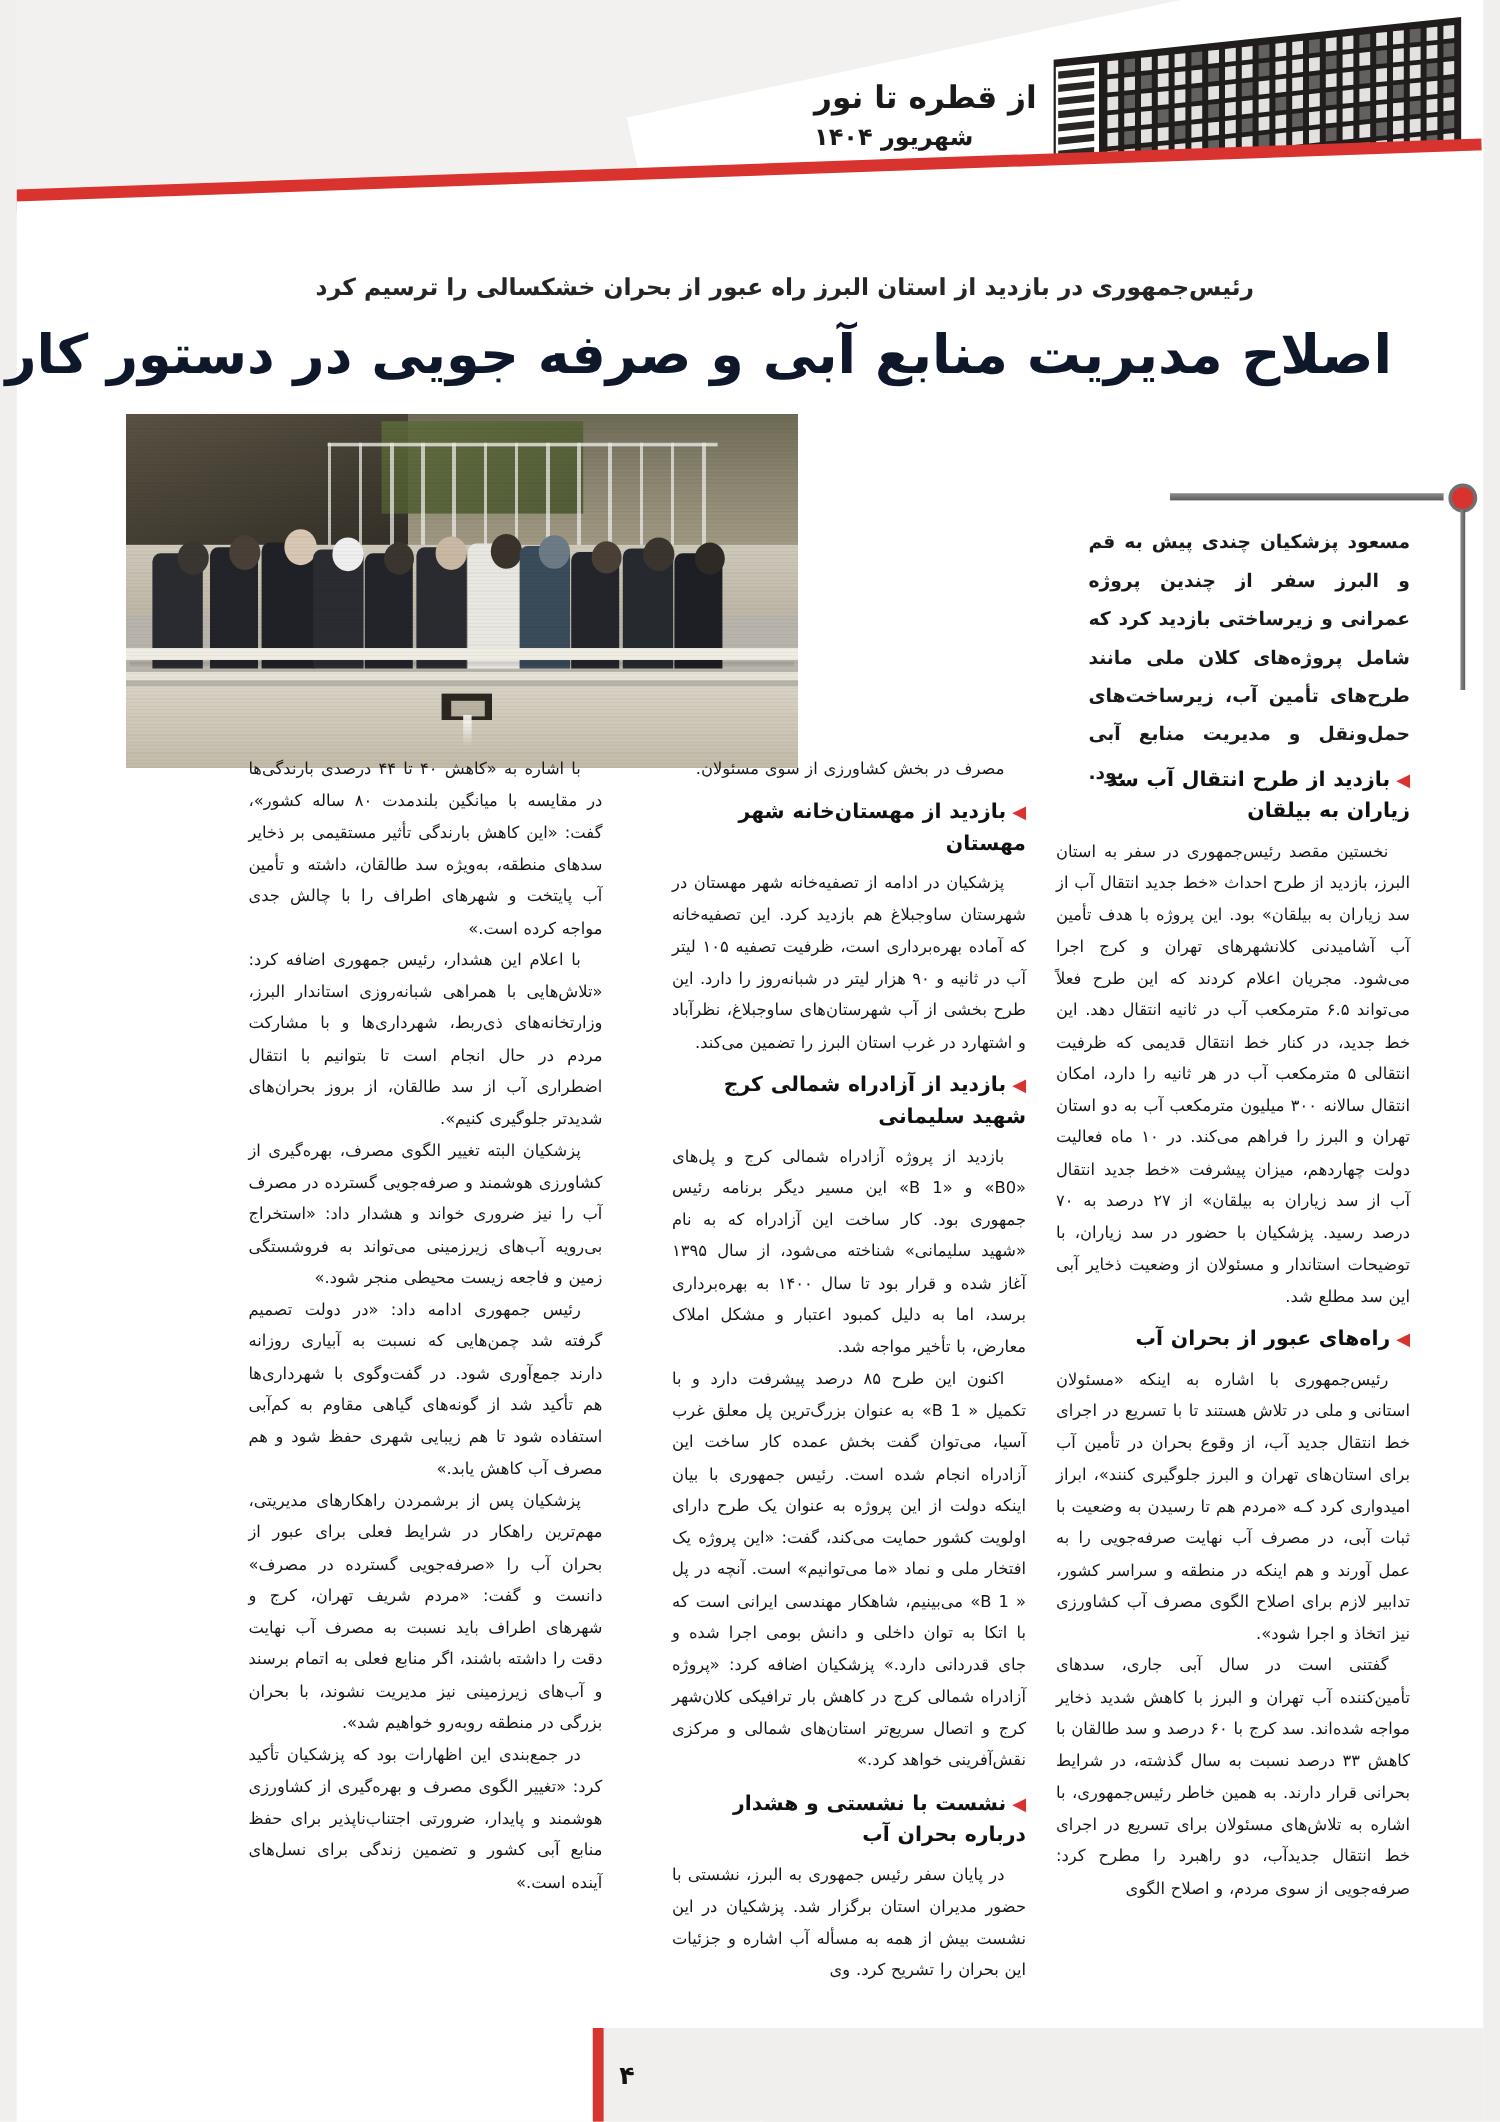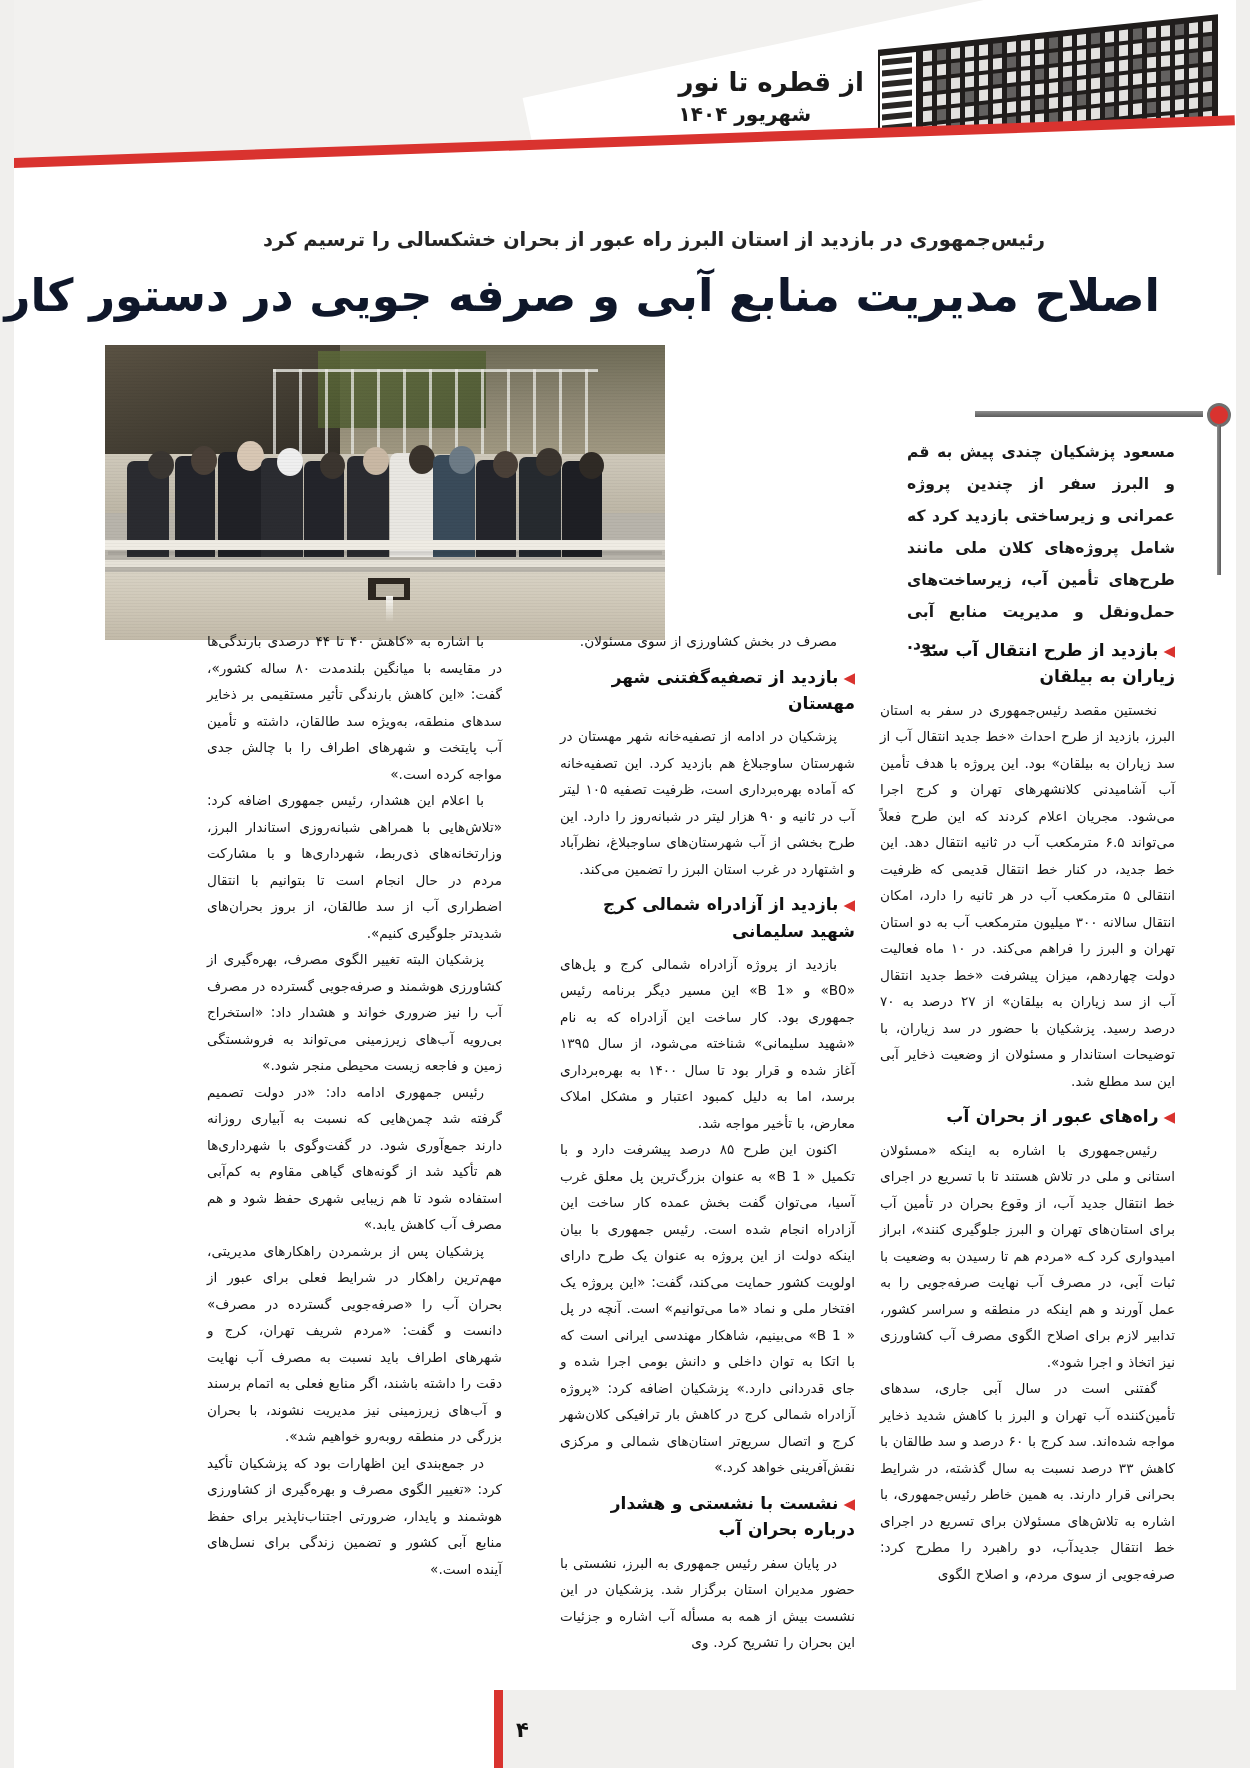--- a/index.html
+++ b/index.html
@@ -554,21 +554,21 @@
 
   <div class="col col-right" id="col-right">
       <span class="sec-head"><span class="arw">◀</span><span>بازدید از طرح انتقال آب سد زیاران به بیلقان</span></span>
       <p>نخستین مقصد رئیس‌جمهوری در سفر به استان البرز، بازدید از طرح احداث «خط جدید انتقال آب از سد زیاران به بیلقان» بود. این پروژه با هدف تأمین آب آشامیدنی کلانشهرهای تهران و کرج اجرا می‌شود. مجریان اعلام کردند که این طرح فعلاً می‌تواند ۶.۵ مترمکعب آب در ثانیه انتقال دهد. این خط جدید، در کنار خط انتقال قدیمی که ظرفیت انتقالی ۵ مترمکعب آب در هر ثانیه را دارد، امکان انتقال سالانه ۳۰۰ میلیون مترمکعب آب به دو استان تهران و البرز را فراهم می‌کند. در ۱۰ ماه فعالیت دولت چهاردهم، میزان پیشرفت «خط جدید انتقال آب از سد زیاران به بیلقان» از ۲۷ درصد به ۷۰ درصد رسید. پزشکیان با حضور در سد زیاران، با توضیحات استاندار و مسئولان از وضعیت ذخایر آبی این سد مطلع شد.</p>
       <span class="sec-head"><span class="arw">◀</span><span>راه‌های عبور از بحران آب</span></span>
       <p>رئیس‌جمهوری با اشاره به اینکه «مسئولان استانی و ملی در تلاش هستند تا با تسریع در اجرای خط انتقال جدید آب، از وقوع بحران در تأمین آب برای استان‌های تهران و البرز جلوگیری کنند»، ابراز امیدواری کرد کـه «مردم هم تا رسیدن به وضعیت با ثبات آبی، در مصرف آب نهایت صرفه‌جویی را به عمل آورند و هم اینکه در منطقه و سراسر کشور، تدابیر لازم برای اصلاح الگوی مصرف آب کشاورزی نیز اتخاذ و اجرا شود».</p>
       <p>گفتنی است در سال آبی جاری، سدهای تأمین‌کننده آب تهران و البرز با کاهش شدید ذخایر مواجه شده‌اند. سد کرج با ۶۰ درصد و سد طالقان با کاهش ۳۳ درصد نسبت به سال گذشته، در شرایط بحرانی قرار دارند. به همین خاطر رئیس‌جمهوری، با اشاره به تلاش‌های مسئولان برای تسریع در اجرای خط انتقال جدیدآب، دو راهبرد را مطرح کرد: صرفه‌جویی از سوی مردم، و اصلاح الگوی</p>
     </div>
   <div class="col col-mid" id="col-mid">
       <p>مصرف در بخش کشاورزی از سوی مسئولان.</p>
-      <span class="sec-head"><span class="arw">◀</span><span>بازدید از تصفیه‌گفتنی شهر مهستان</span></span>
+      <span class="sec-head"><span class="arw">◀</span><span>بازدید از مهستان‌خانه شهر مهستان</span></span>
       <p>پزشکیان در ادامه از تصفیه‌خانه شهر مهستان در شهرستان ساوجبلاغ هم بازدید کرد. این تصفیه‌خانه که آماده بهره‌برداری است، ظرفیت تصفیه ۱۰۵ لیتر آب در ثانیه و ۹۰ هزار لیتر در شبانه‌روز را دارد. این طرح بخشی از آب شهرستان‌های ساوجبلاغ، نظرآباد و اشتهارد در غرب استان البرز را تضمین می‌کند.</p>
       <span class="sec-head"><span class="arw">◀</span><span>بازدید از آزادراه شمالی کرج شهید سلیمانی</span></span>
       <p>بازدید از پروژه آزادراه شمالی کرج و پل‌های «B0» و «B 1» این مسیر دیگر برنامه رئیس جمهوری بود. کار ساخت این آزادراه که به نام «شهید سلیمانی» شناخته می‌شود، از سال ۱۳۹۵ آغاز شده و قرار بود تا سال ۱۴۰۰ به بهره‌برداری برسد، اما به دلیل کمبود اعتبار و مشکل املاک معارض، با تأخیر مواجه شد.</p>
       <p>اکنون این طرح ۸۵ درصد پیشرفت دارد و با تکمیل « 1 B» به عنوان بزرگ‌ترین پل معلق غرب آسیا، می‌توان گفت بخش عمده کار ساخت این آزادراه انجام شده است. رئیس جمهوری با بیان اینکه دولت از این پروژه به عنوان یک طرح دارای اولویت کشور حمایت می‌کند، گفت: «این پروژه یک افتخار ملی و نماد «ما می‌توانیم» است. آنچه در پل « B 1» می‌بینیم، شاهکار مهندسی ایرانی است که با اتکا به توان داخلی و دانش بومی اجرا شده و جای قدردانی دارد.» پزشکیان اضافه کرد: «پروژه آزادراه شمالی کرج در کاهش بار ترافیکی کلان‌شهر کرج و اتصال سریع‌تر استان‌های شمالی و مرکزی نقش‌آفرینی خواهد کرد.»</p>
       <span class="sec-head"><span class="arw">◀</span><span>نشست با نشستی و هشدار درباره بحران آب</span></span>
       <p>در پایان سفر رئیس جمهوری به البرز، نشستی با حضور مدیران استان برگزار شد. پزشکیان در این نشست بیش از همه به مسأله آب اشاره و جزئیات این بحران را تشریح کرد. وی</p>
     </div>
   <div class="col col-left" id="col-left">
       <p>با اشاره به «کاهش ۴۰ تا ۴۴ درصدی بارندگی‌ها در مقایسه با میانگین بلندمدت ۸۰ ساله کشور»، گفت: «این کاهش بارندگی تأثیر مستقیمی بر ذخایر سدهای منطقه، به‌ویژه سد طالقان، داشته و تأمین آب پایتخت و شهرهای اطراف را با چالش جدی مواجه کرده است.»</p>
       <p>با اعلام این هشدار، رئیس جمهوری اضافه کرد: «تلاش‌هایی با همراهی شبانه‌روزی استاندار البرز، وزارتخانه‌های ذی‌ربط، شهرداری‌ها و با مشارکت مردم در حال انجام است تا بتوانیم با انتقال اضطراری آب از سد طالقان، از بروز بحران‌های شدیدتر جلوگیری کنیم».</p>

